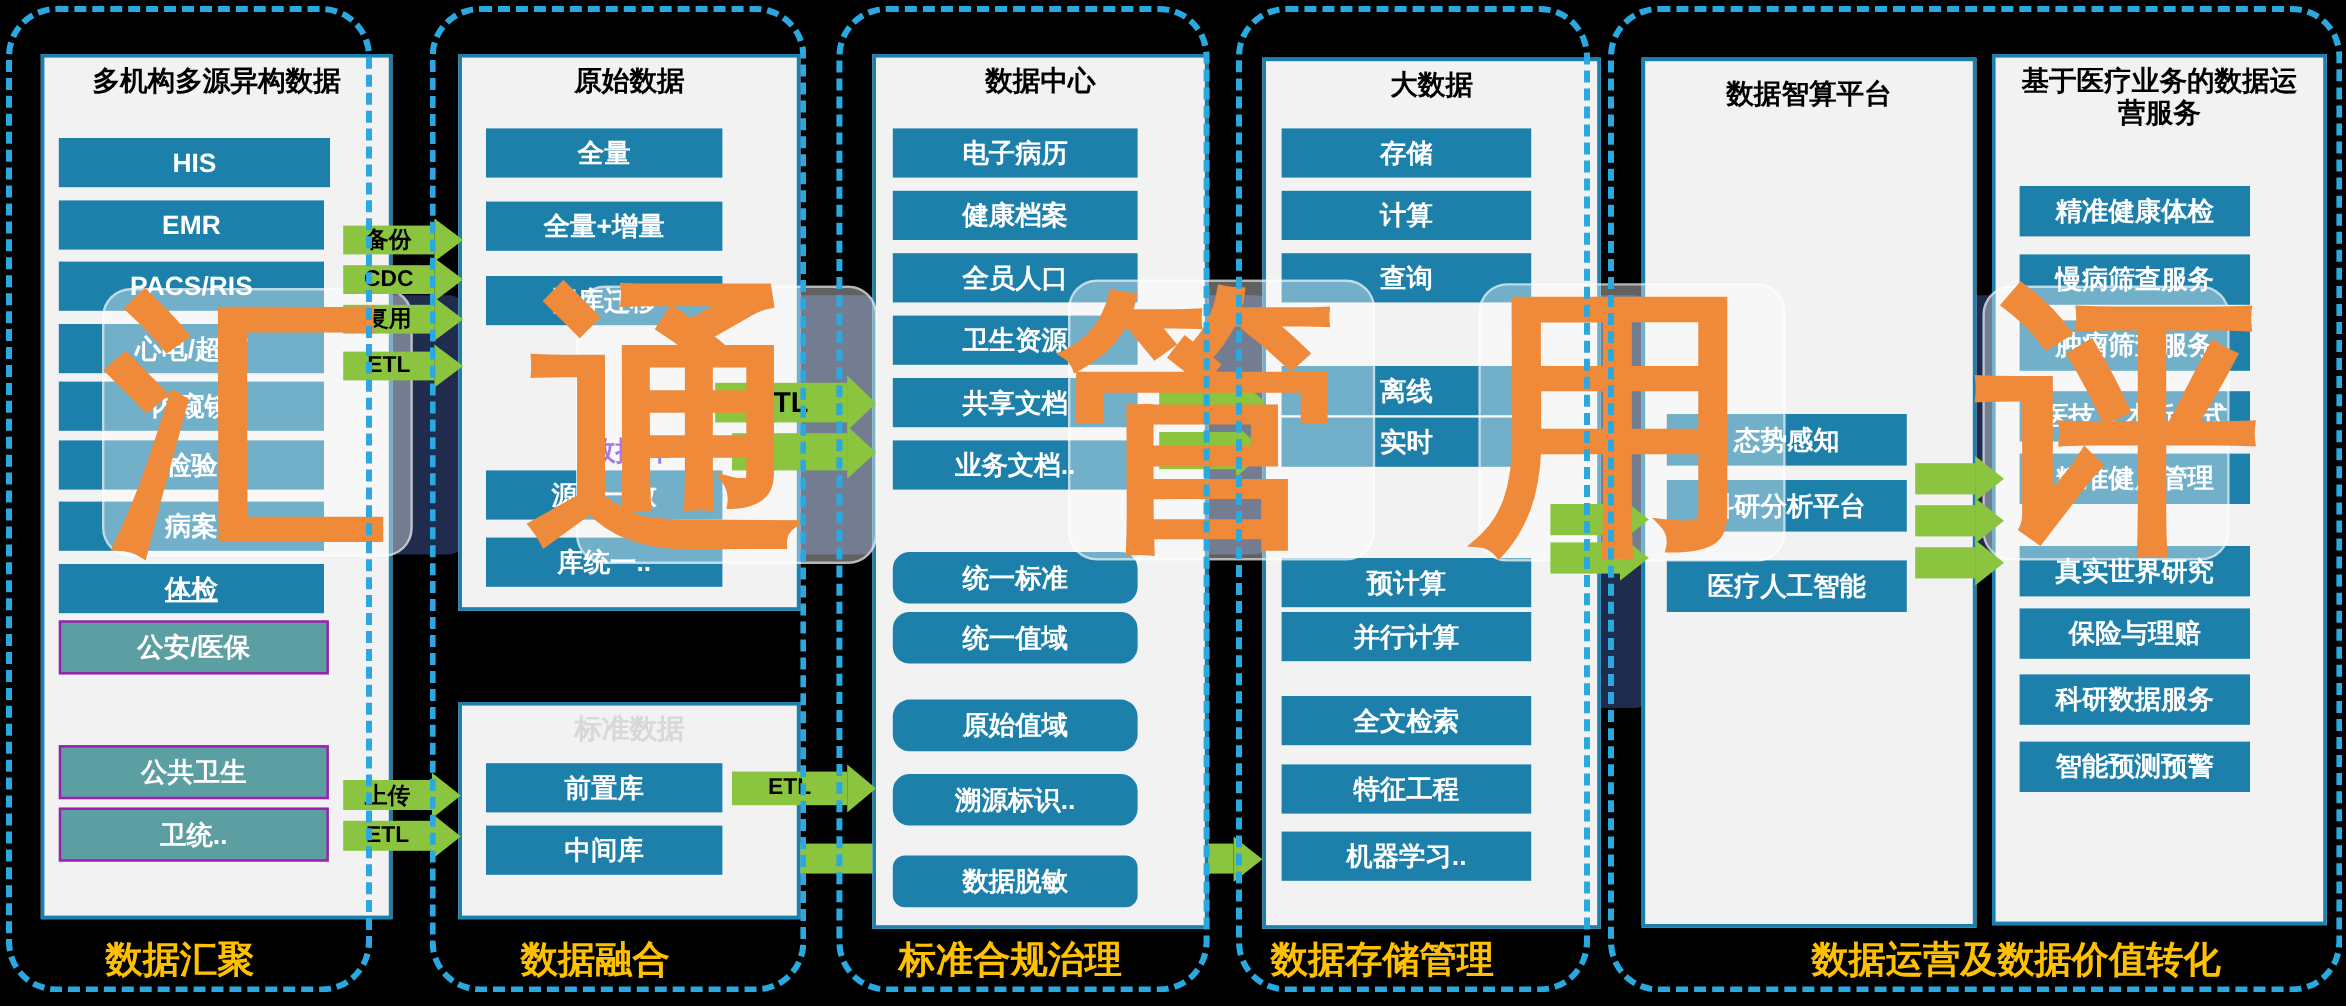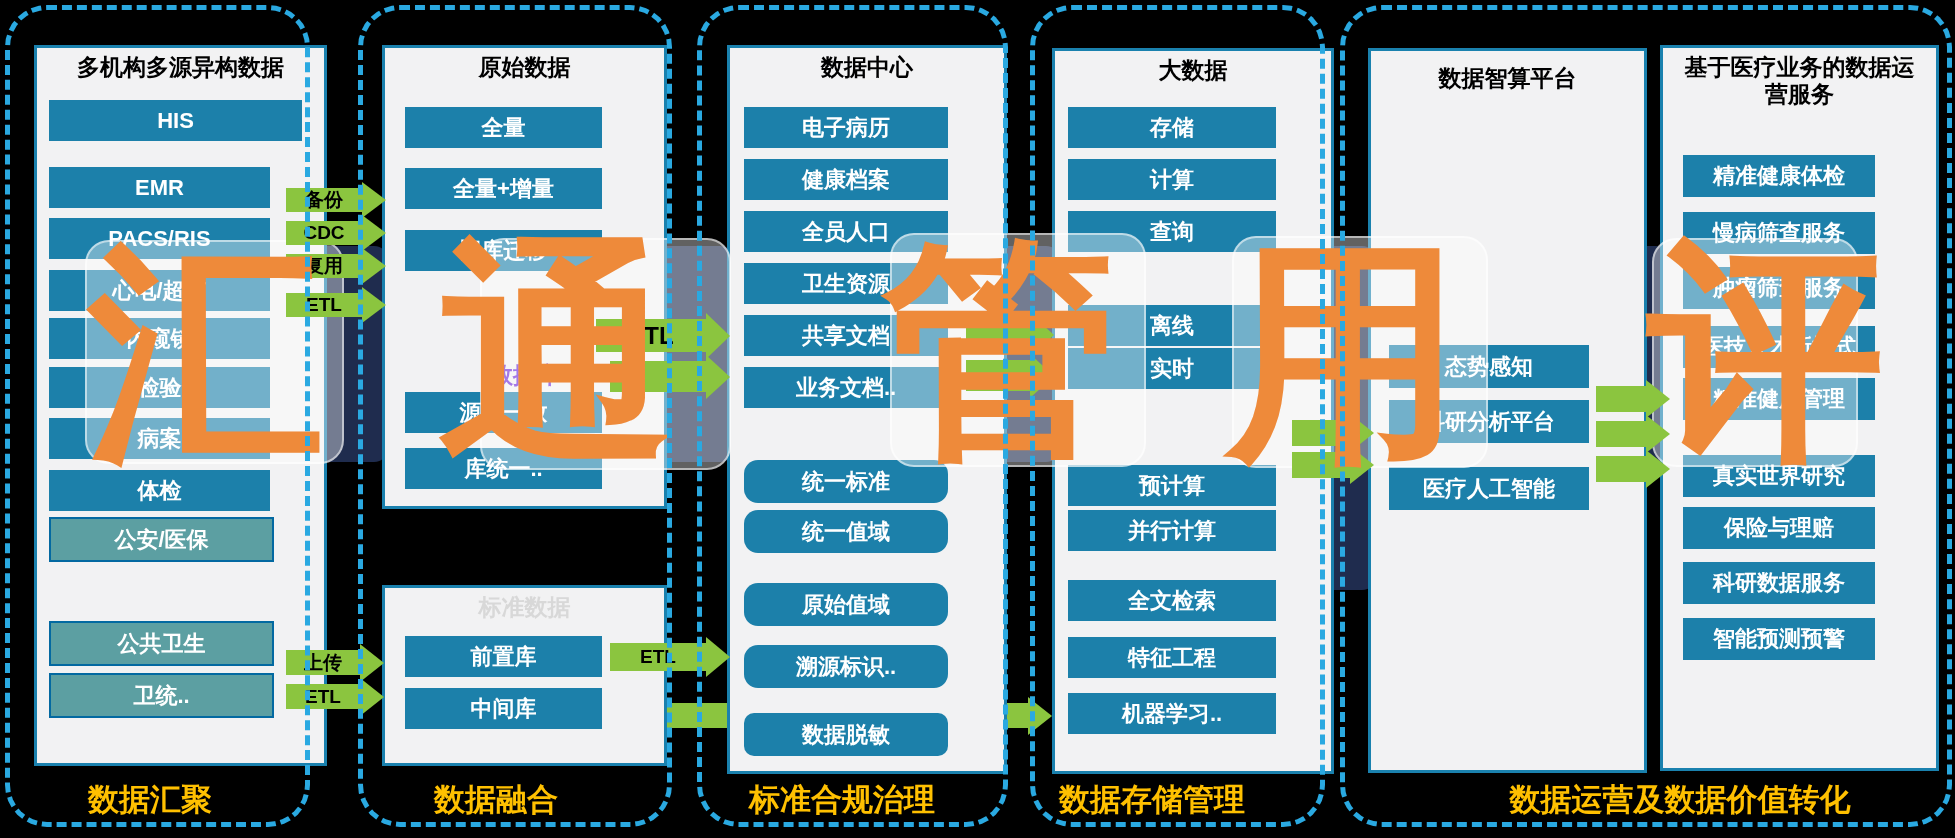--- a/index.html
+++ b/index.html
@@ -10,21 +10,21 @@
   .panel{position:absolute;background:#F2F2F3;border:3px solid #1A81AE;z-index:3;padding-left:36px;}
   .phead{position:absolute;top:6px;left:0;right:0;text-align:center;font-weight:bold;
          font-size:23px;line-height:1.18;color:#000;}
   .phead.pad1{padding:0 22px;}
   .phead.pad6{padding:0 18px;}
   .phead.light{color:#D8D8D8;}
   .subhead{position:absolute;left:0;right:0;text-align:center;font-weight:bold;
            font-size:23px;color:#6d28d9;}
   .item{position:absolute;display:flex;align-items:center;justify-content:center;
         color:#fff;font-weight:bold;font-size:22px;background:#1C80AA;white-space:nowrap;}
-  .item.teal{background:#5C9FA2;border:2px solid #0369a1;}
+  .item.teal{background:#5C9FA2;border:2px solid #a21caf;}
   .item.rounded{border-radius:14px;}
   .gray{position:absolute;background:rgba(255,255,255,0.38);
         border:2px solid rgba(255,255,255,0.55);border-radius:24px;z-index:5;}
   .arrow{position:absolute;z-index:6;display:flex;align-items:center;}
   .abody{flex:1;height:100%;background:#8BC53F;display:flex;align-items:center;
          justify-content:center;font-weight:bold;font-size:19px;color:#000;}
   .arrow.big .abody{font-size:24px;}
   .ahead{width:0;height:0;border-style:solid;
          border-color:transparent transparent transparent #8BC53F;}
   .blabel{position:absolute;z-index:4;color:#FFC000;font-weight:bold;font-size:31px;
@@ -38,28 +38,28 @@
 <div class="stage">
 
   <div class="navy" style="left:232px;top:246px;width:156px;height:216px"></div>
   <div class="navy" style="left:572px;top:246px;width:162px;height:216px"></div>
   <div class="navy" style="left:908px;top:246px;width:152px;height:216px"></div>
   <div class="navy" style="left:1240px;top:246px;width:136px;height:344px"></div>
   <div class="navy" style="left:1558px;top:246px;width:112px;height:216px"></div>
 
   <div class="panel" id="p1" style="left:34px;top:45px;width:251px;height:715px">
     <div class="phead pad1">多机构多源异构数据</div>
-  <div class="item" style="left: 12px; top: 52px; width: 253px; height: 41px;">HIS</div>
+  <div class="item" style="left: 12px; top: 67px; width: 226px; height: 41px;">HIS</div>
       <div class="item" style="left: 12px; top: 119px; width: 221px; height: 41px;">EMR</div>
       <div class="item" style="left: 12px; top: 170px; width: 221px; height: 41px;">PACS/RIS</div>
       <div class="item" style="left: 12px; top: 222px; width: 221px; height: 41px;">心电/超声</div>
       <div class="item" style="left: 12px; top: 270px; width: 221px; height: 41px;">内窥镜</div>
       <div class="item" style="left: 12px; top: 319px; width: 221px; height: 41px;">检验</div>
       <div class="item" style="left: 12px; top: 370px; width: 221px; height: 41px;">病案</div>
-      <div class="item" style="left: 12px; top: 422px; width: 221px; height: 41px;">体检</div>
+      <div class="item" style="left: 12px; top: 422px; width: 221px; height: 41px; text-decoration: underline;">体检</div>
       <div class="item teal" style="left: 12px; top: 469px; width: 221px; height: 41px;">公安/医保</div>
       <div class="item teal" style="left: 12px; top: 573px; width: 221px; height: 41px;">公共卫生</div>
       <div class="item teal" style="left: 12px; top: 625px; width: 221px; height: 41px;">卫统..</div>
     </div>
 
   <div class="panel" id="p2a" style="left:382px;top:45px;width:243px;height:458px">
     <div class="phead">原始数据</div>
     <div class="subhead" style="top:312px">数据库</div>
   <div class="item" style="left: 20px; top: 59px; width: 197px; height: 41px;">全量</div>
       <div class="item" style="left: 20px; top: 120px; width: 197px; height: 41px;">全量+增量</div>

